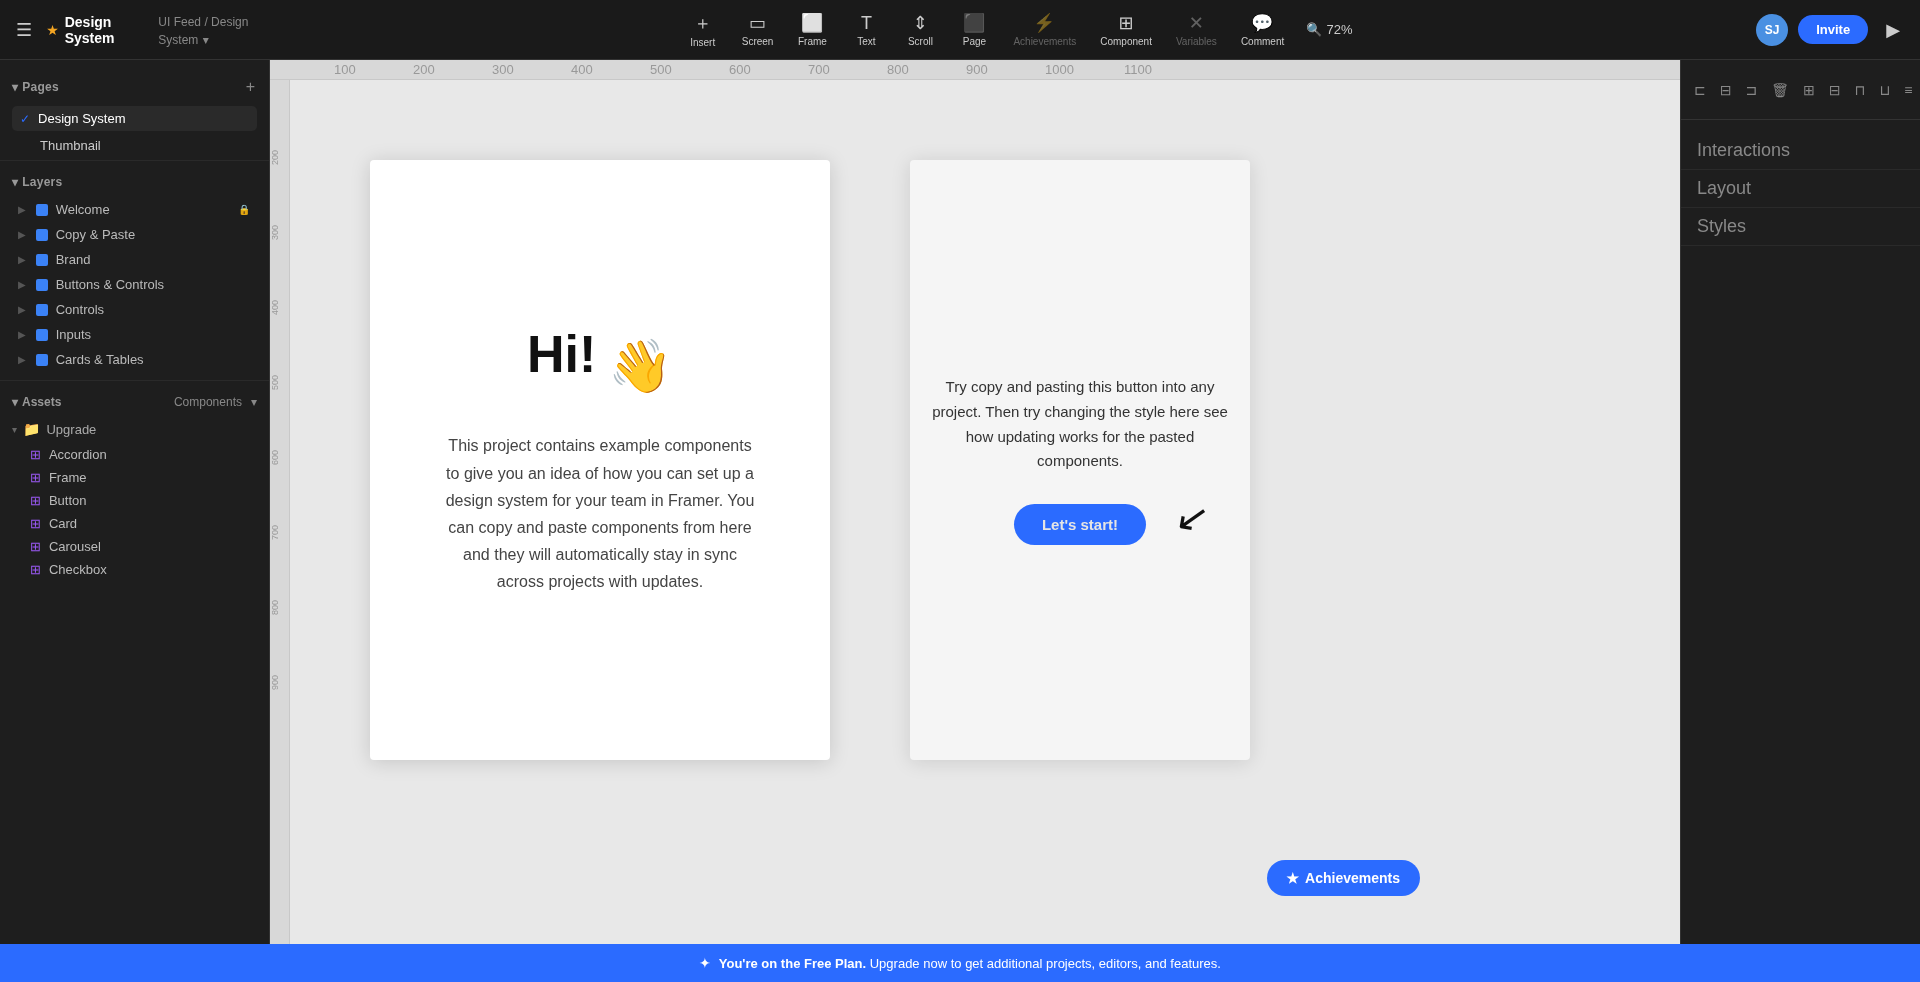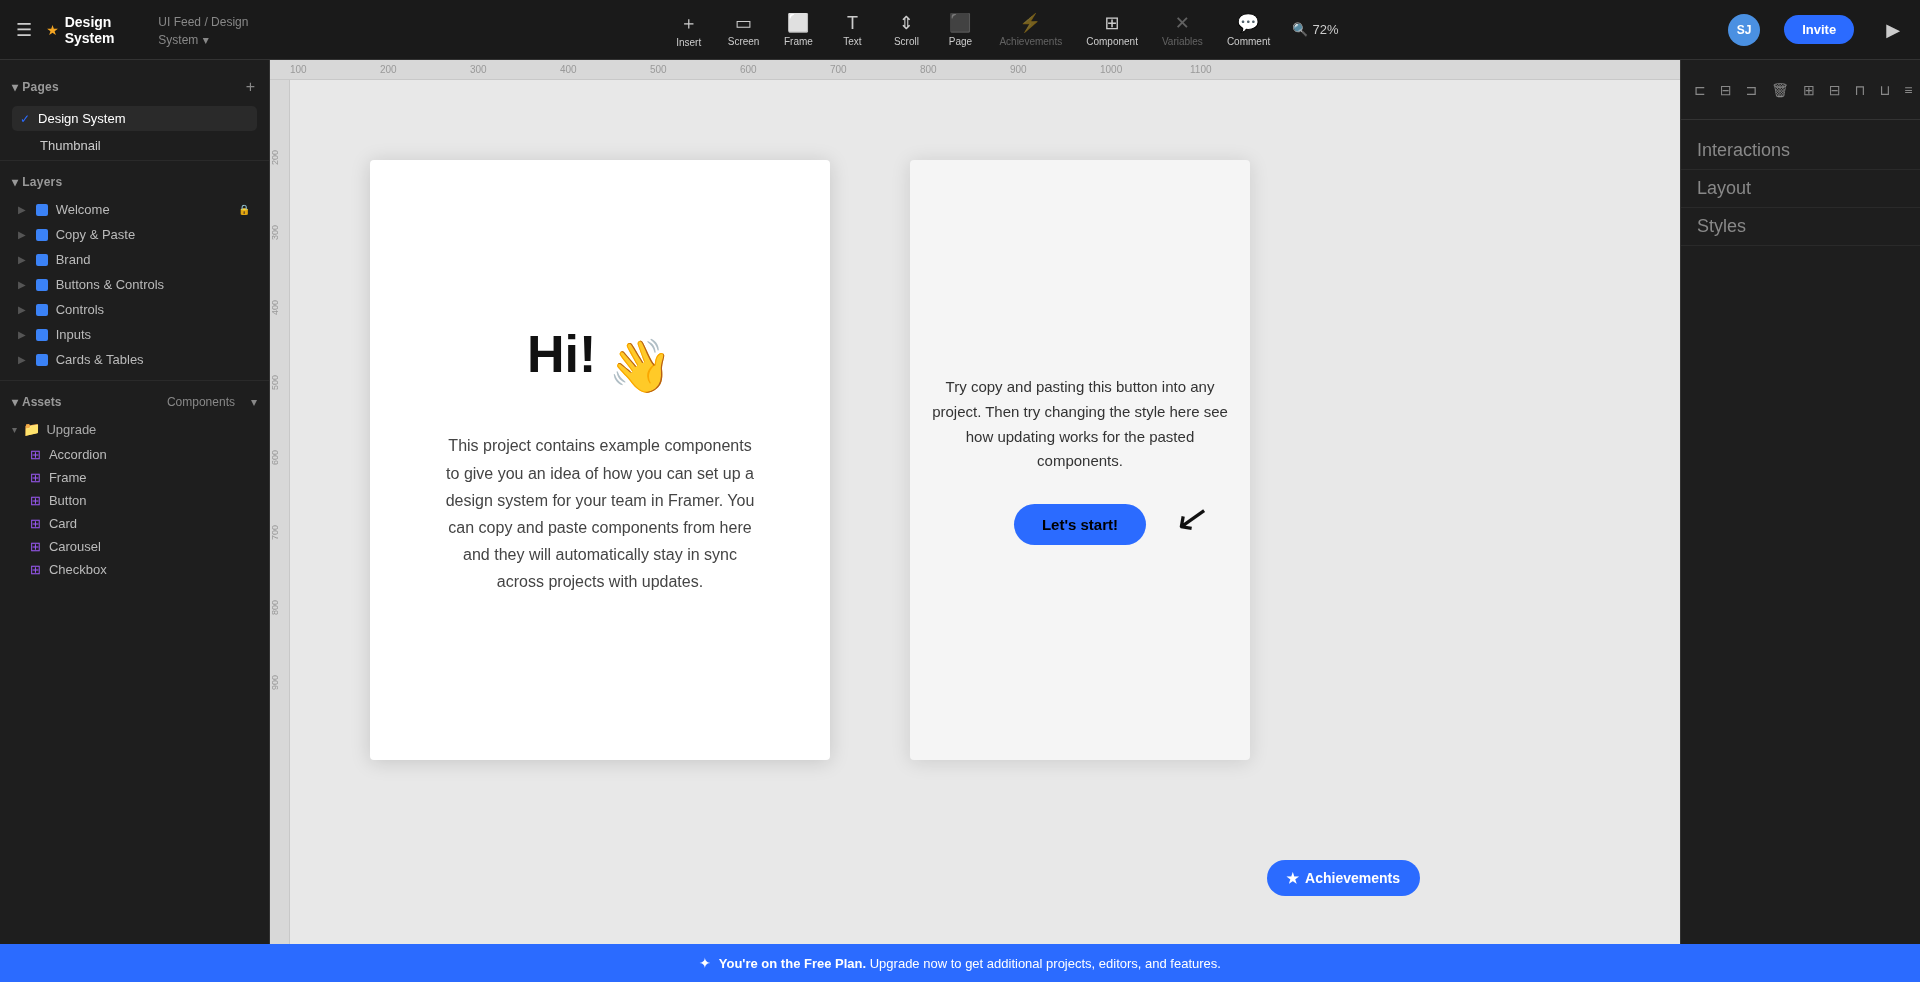--- a/index.html
+++ b/index.html
@@ -57,21 +57,21 @@
       font-size: 10px;
       min-width: 50px;
       transition: background 0.15s;
     }
     .tool-btn .icon { font-size: 18px; }
     .tool-btn.disabled { opacity: 0.4; cursor: default; }
 
     .topbar-right {
       display: flex;
       align-items: center;
-      gap: 24px;
+      gap: 10px;
       flex-shrink: 0;
     }
     .zoom-display {
       color: #ccc;
       font-size: 13px;
       display: flex;
       align-items: center;
       gap: 4px;
       cursor: pointer;
       padding: 4px 8px;
@@ -198,21 +198,21 @@
       justify-content: space-between;
       padding: 6px 0 8px;
     }
     .assets-title { color: #999; font-size: 12px; font-weight: 600; display: flex; align-items: center; gap: 4px; }
     .components-btn {
       color: #888;
       font-size: 12px;
       cursor: pointer;
       display: flex;
       align-items: center;
-      gap: 16px;
+      gap: 9px;
     }
 
     .project-header {
       display: flex;
       align-items: center;
       gap: 6px;
       padding: 4px 0 6px;
       color: #aaa;
       font-size: 13px;
       cursor: pointer;
@@ -255,23 +255,24 @@
     .ruler-left {
       position: absolute;
       top: 20px; left: 0; bottom: 0;
       width: 20px;
       background: #d8d8d8;
       border-right: 1px solid #c8c8c8;
       z-index: 10;
     }
     .ruler-marks {
       display: flex;
-      gap: 15px;
-      font-size: 10px;
+      gap: 4px;
+      font-size: 13px;
       color: #999;
+      margin-left: 44px;
     }
     .ruler-mark { width: 75px; text-align: left; }
 
     .ruler-left-marks {
       display: flex;
       flex-direction: column;
       padding-top: 10px;
     }
     .ruler-left-mark {
       height: 75px;
@@ -339,21 +340,21 @@
     }
     .frame2-text {
       font-size: 15px;
       color: #333;
       text-align: center;
       line-height: 1.65;
       margin-bottom: 30px;
     }
     .lets-start-btn {
       background: #2b6bff;
-      color: #000000;
+      color: #e5e5e5;
       border: none;
       border-radius: 25px;
       padding: 12px 28px;
       font-size: 15px;
       font-weight: 600;
       cursor: pointer;
     }
 
     
     .right-panel {

